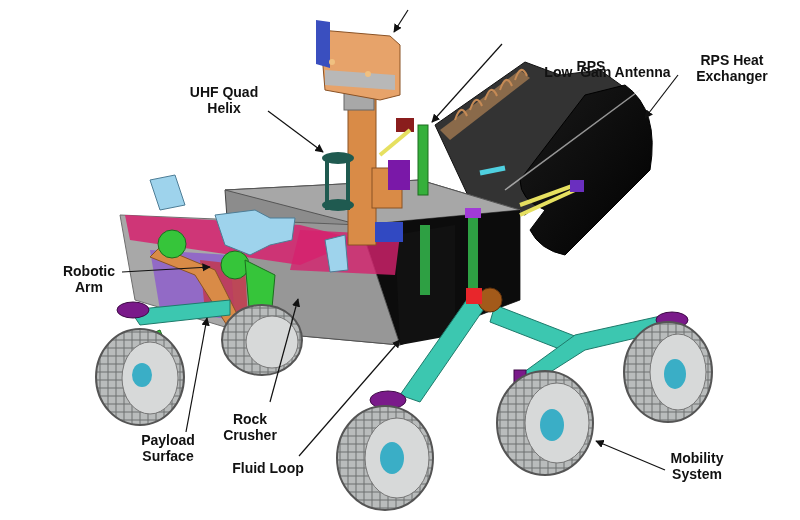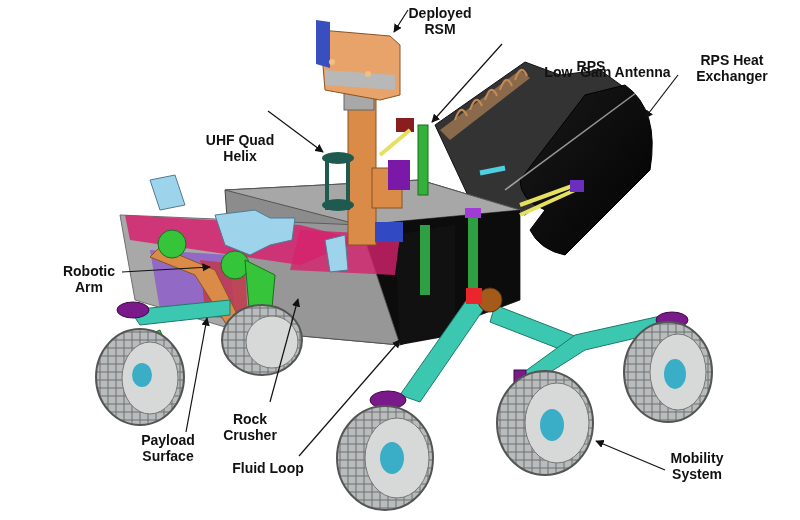--- a/index.html
+++ b/index.html
@@ -149,35 +149,31 @@
       <line x1="678" y1="75" x2="645" y2="118" marker-end="url(#ah)"></line>
       <line x1="268" y1="111" x2="323" y2="152" marker-end="url(#ah)"></line>
       <line x1="122" y1="272" x2="210" y2="267" marker-end="url(#ah)"></line>
       <line x1="270" y1="402" x2="298" y2="299" marker-end="url(#ah)"></line>
       <line x1="186" y1="432" x2="207" y2="318" marker-end="url(#ah)"></line>
       <line x1="299" y1="456" x2="400" y2="340" marker-end="url(#ah)"></line>
       <line x1="665" y1="470" x2="596" y2="441" marker-end="url(#ah)"></line>
     </g>
   </svg>
 
-  <div class="lbl" style="left:402px; top:5px; width:76px;">
-    <span>Deployed</span>
-    <span>RSM</span>
-  </div>
   <div class="lbl" style="left:500px; top:32px; width:135px; white-space:pre;margin-left:40px;">
     <span>Low  Gain Antenna</span>
   </div>
   <div class="lbl" style="left:573px; top:58px; width:36px;">
     <span>RPS</span>
   </div>
   <div class="lbl" style="left:690px; top:52px; width:84px;">
     <span>RPS Heat</span>
     <span>Exchanger</span>
   </div>
-  <div class="lbl" style="left:200px; top:84px; width:80px;margin-top:48px;">
+  <div class="lbl" style="left:184px; top:84px; width:80px;">
     <span>UHF Quad</span>
     <span>Helix</span>
   </div>
   <div class="lbl" style="left:58px; top:263px; width:62px;">
     <span>Robotic</span>
     <span>Arm</span>
   </div>
   <div class="lbl" style="left:218px; top:411px; width:64px;">
     <span>Rock</span>
     <span>Crusher</span>

